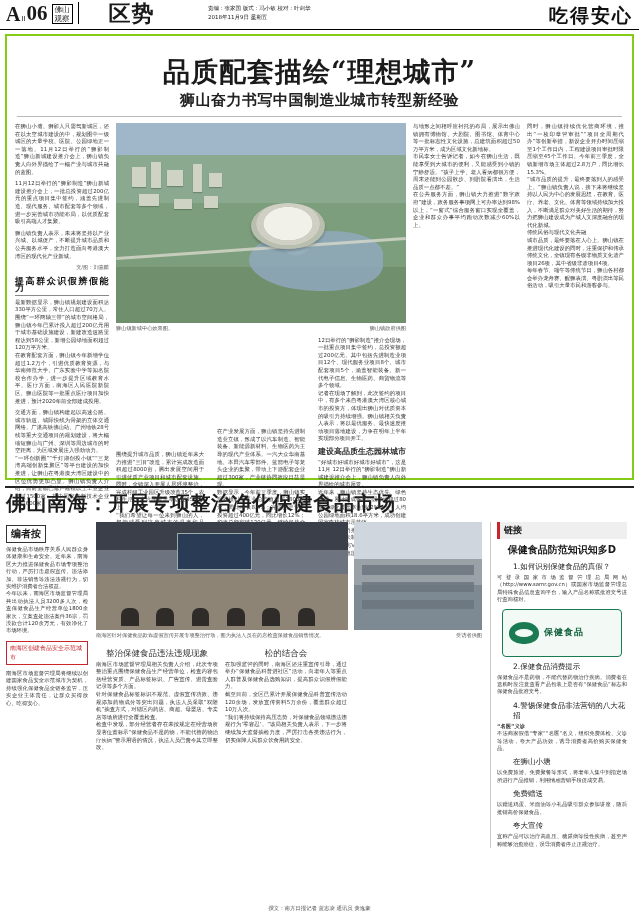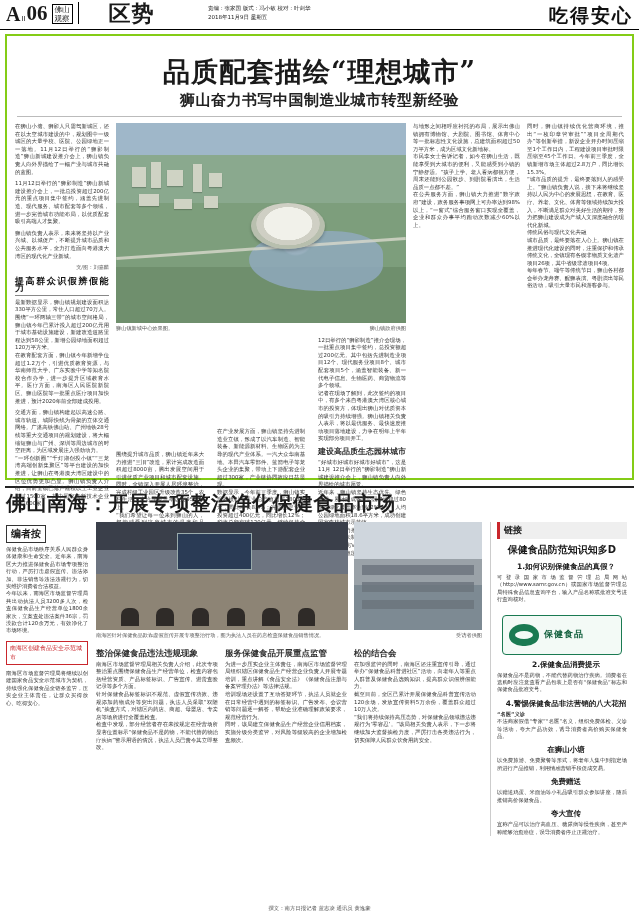--- a/index.html
+++ b/index.html
@@ -94,27 +94,27 @@
     background:linear-gradient(#3a3f4a 0 26%, #6d7480 26% 48%, #8d8475 48% 100%); }
   .ph2a .screen { position:absolute; left:32%; top:10%; width:30%; height:34%; background:#2a3b55; border:1px solid #9aa; }
   .ph2a .head { position:absolute; bottom:4%; height:16%; width:7%; background:#2f2b28; border-radius:40% 40% 0 0; }
   .ph2b { width:128px; height:108px;
     background:linear-gradient(#cfd6dd 0 34%, #9aa2a8 34% 58%, #7d8a93 58% 100%); }
   .ph2b .row { position:absolute; left:6%; width:88%; height:9%; background:#6a737c; opacity:.8; }
   .cap2 { font-size:5.2px; color:#555; margin-top:2px; }
 
   .threecol { display:flex; gap:7px; margin-top:7px; }
   .threecol > div { width:122px; font-size:5.4px; line-height:7.6px; text-align:justify; color:#333; }
-  .sub2 { font-size:8.5px; font-weight:bold; text-align:left; margin:4px 0 3px 0; }
+  .sub2 { font-size:8.5px; font-weight:normal; text-align:center; margin:4px 0 3px 0; }
 
   .rt-title { font-size:9px; font-weight:bold; background:#efefef; border-left:3px solid #c9262c;
               padding:2px 4px; margin-bottom:4px; }
-  .rt-h { font-size:7.5px; font-weight:bold; margin:5px 0 2px 8px;text-align:center; }
+  .rt-h { font-size:7.5px; font-weight:normal; margin:5px 0 2px 16px; }
   .rt-p { font-size:5.3px; line-height:7.4px; text-align:justify; color:#333; }
-  .logo-badge { margin:11px auto 4px auto; width:120px; height:40px; border:1px solid #1a7a52; border-radius:4px;
+  .logo-badge { margin:5px auto 4px auto; width:120px; height:48px; border:1px solid #1a7a52; border-radius:4px;
                 display:flex; align-items:center; gap:5px; padding:0 6px; background:#f3faf6; }
   .logo-mark { width:30px; height:22px; background:#1a7a52;
                border-radius:50% 50% 45% 45%; position:relative; }
   .logo-mark:after { content:""; position:absolute; left:6px; top:7px; width:18px; height:8px;
                      background:#f3faf6; border-radius:50%; }
   .logo-text { font-size:9px; font-weight:bold; color:#14613f; letter-spacing:1px; }
   .foot { position:absolute; left:0; bottom:2px; width:100%; text-align:center; font-size:5.4px; color:#555; }
 </style>
 </head>
 <body>
@@ -255,26 +255,20 @@
       </div>
 
       <div class="threecol">
         <div>
           <div class="sub2">整治保健食品违法违规现象</div>
           <p style="margin:0; white-space:pre-line">南海区市场监督管理局相关负责人介绍，此次专项整治重点围绕保健食品生产经营单位，检查内容包括经营资质、产品标签标识、广告宣传、进货查验记录等多个方面。
 针对保健食品标签标识不规范、虚假宣传功效、违规添加药物成分等突出问题，执法人员采取“双随机”抽查方式，对辖区内药店、商超、母婴店、专卖店等场所进行全覆盖检查。
 检查中发现，部分经营者存在未按规定在经营场所显著位置标示“保健食品不是药物，不能代替药物治疗疾病”警示用语的情况，执法人员已责令其立即整改。</p>
         </div>
         <div>
-          <div class="sub2">服务保健食品开展重点监管</div>
-          <p style="margin:0; white-space:pre-line">为进一步压实企业主体责任，南海区市场监督管理局组织辖区保健食品生产经营企业负责人开展专题培训，重点讲解《食品安全法》《保健食品注册与备案管理办法》等法律法规。
-培训现场还设置了互动答疑环节，执法人员就企业在日常经营中遇到的标签标识、广告发布、会议营销等问题逐一解答，帮助企业准确理解政策要求，规范经营行为。
-同时，该局建立保健食品生产经营企业信用档案，实施分级分类监管，对风险等级较高的企业增加检查频次。</p>
-        </div>
-        <div>
           <div class="sub2">松的结合会</div>
           <p style="margin:0; white-space:pre-line">在加强监管的同时，南海区还注重宣传引导，通过举办“保健食品科普进社区”活动，向老年人等重点人群普及保健食品选购知识，提高群众识假辨假能力。
 截至目前，全区已累计开展保健食品科普宣传活动120余场，发放宣传资料5万余份，覆盖群众超过10万人次。
 “我们将持续保持高压态势，对保健食品领域违法违规行为‘零容忍’。”该局相关负责人表示，下一步将继续加大监督抽检力度，严厉打击各类违法行为，切实保障人民群众饮食用药安全。</p>
         </div>
       </div>
     </div>
 
     <div class="lower-right">
       <div class="rt-title">链接</div>

